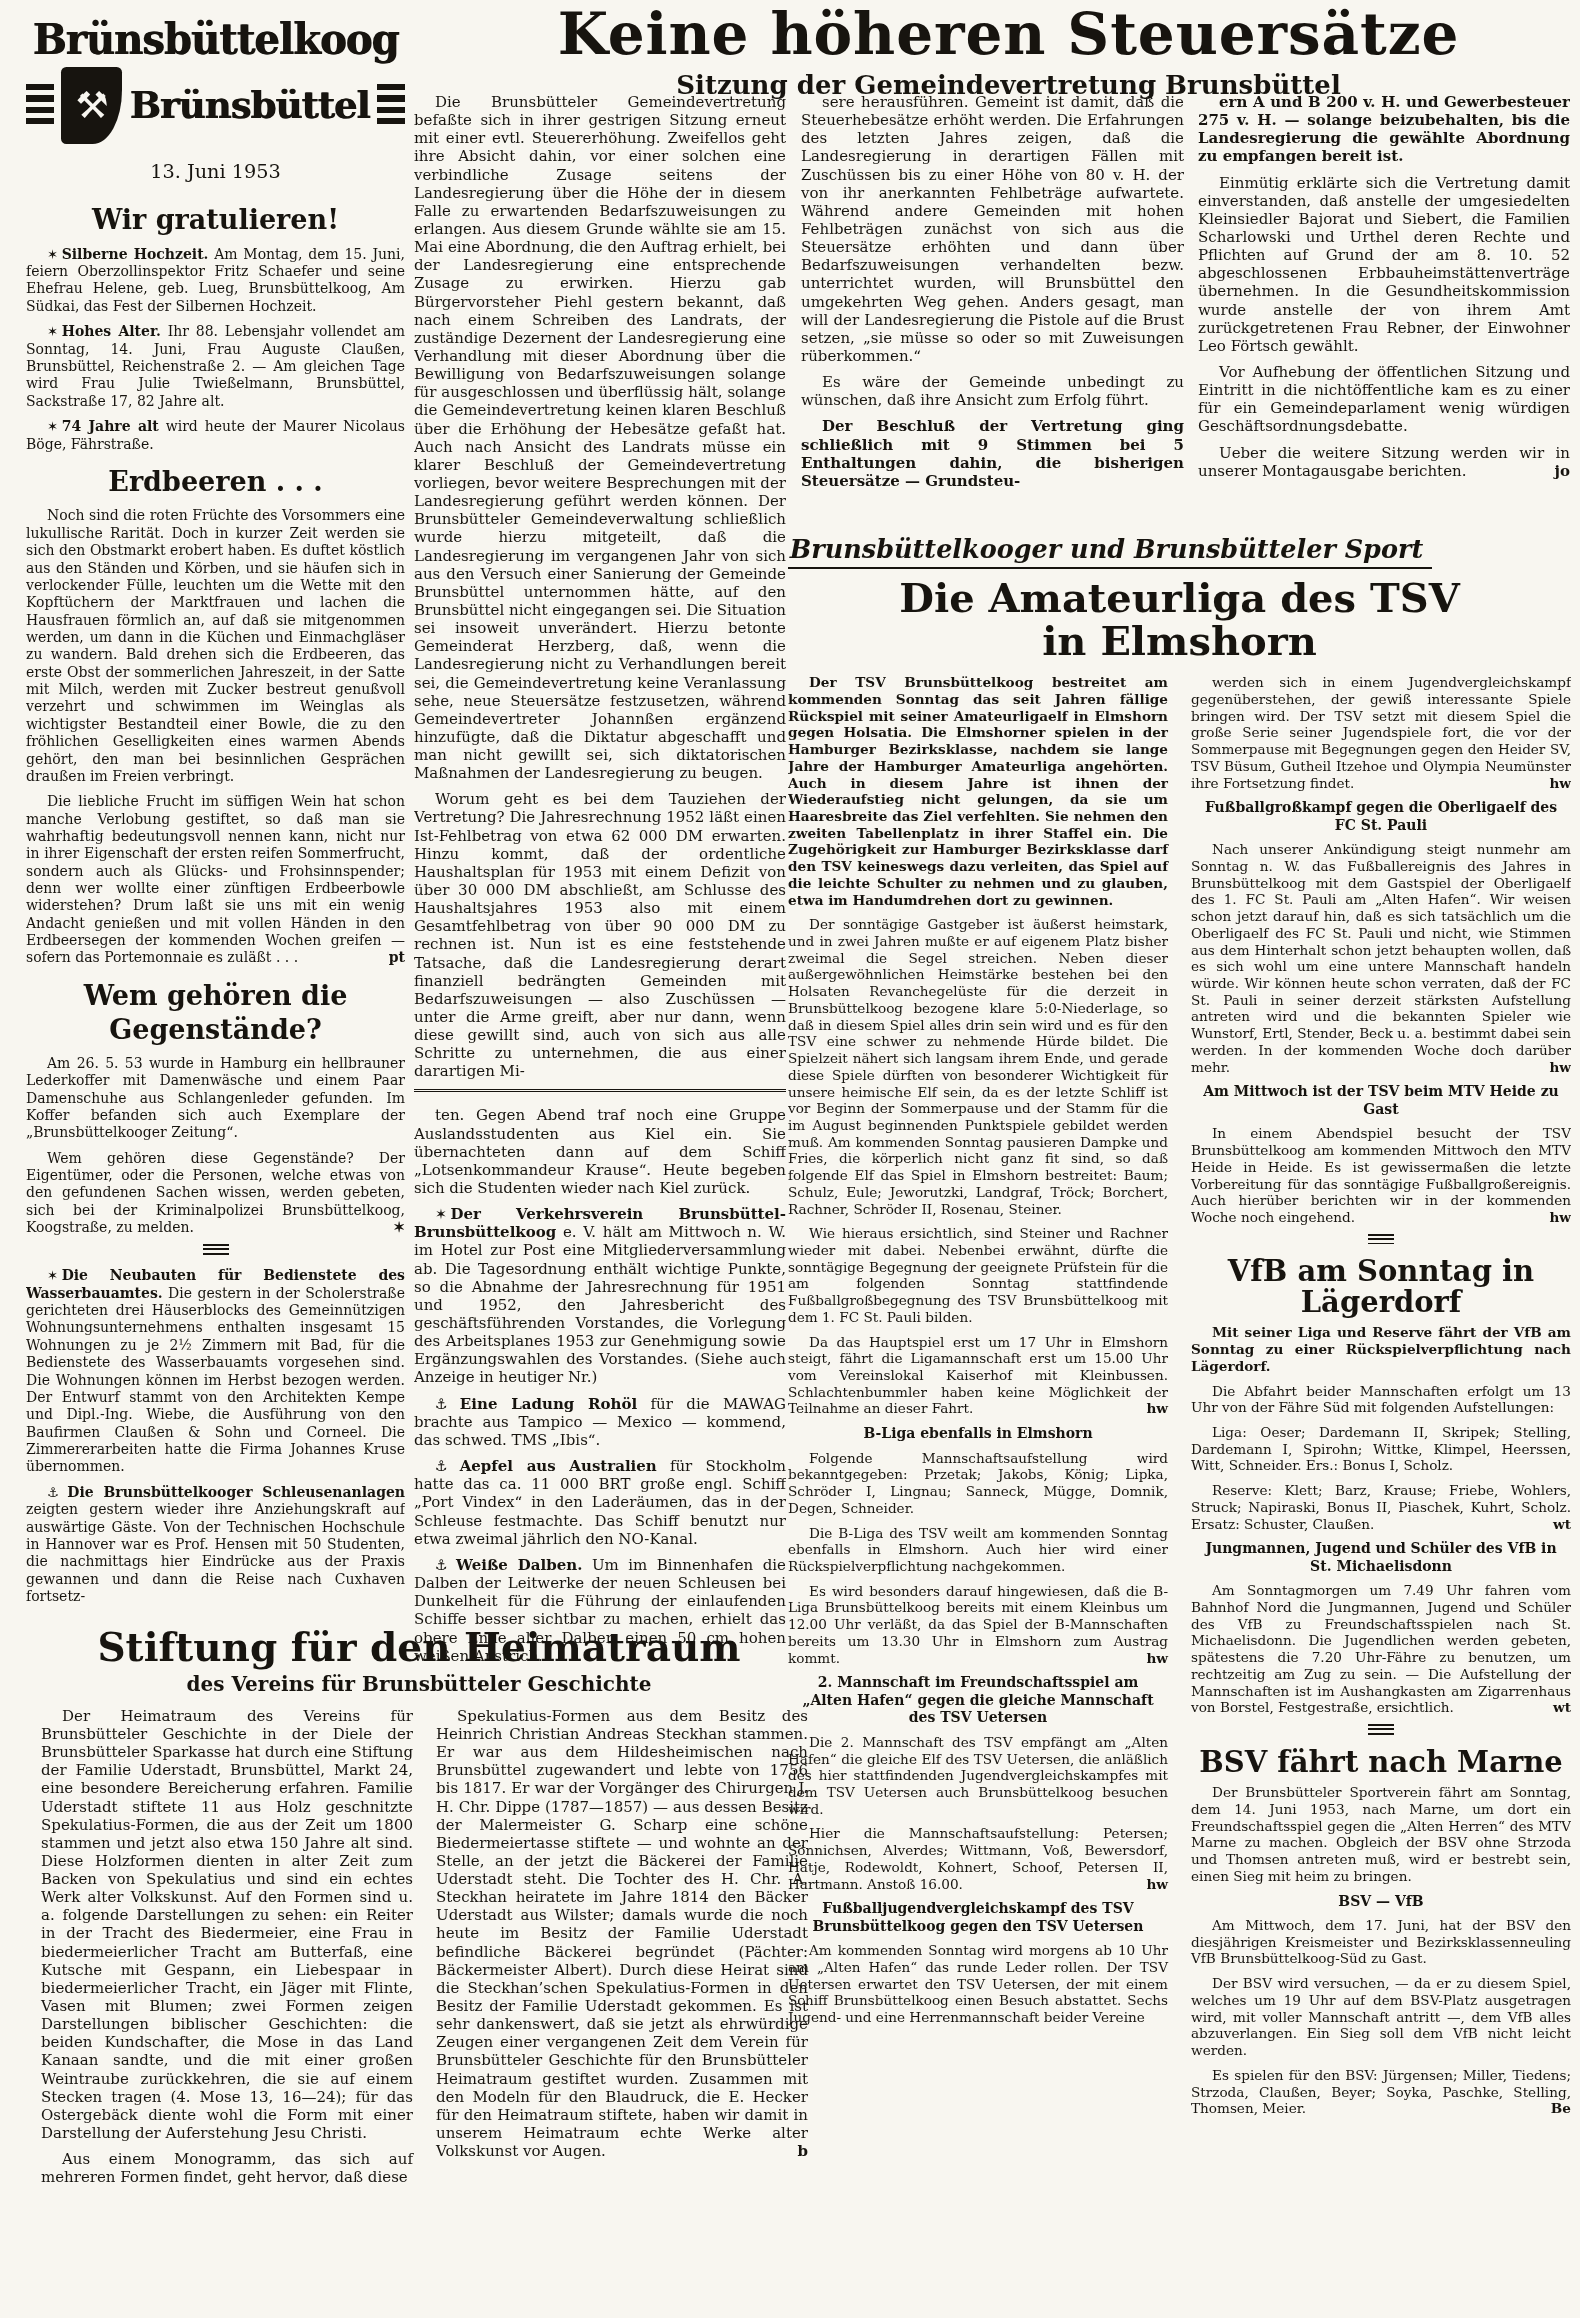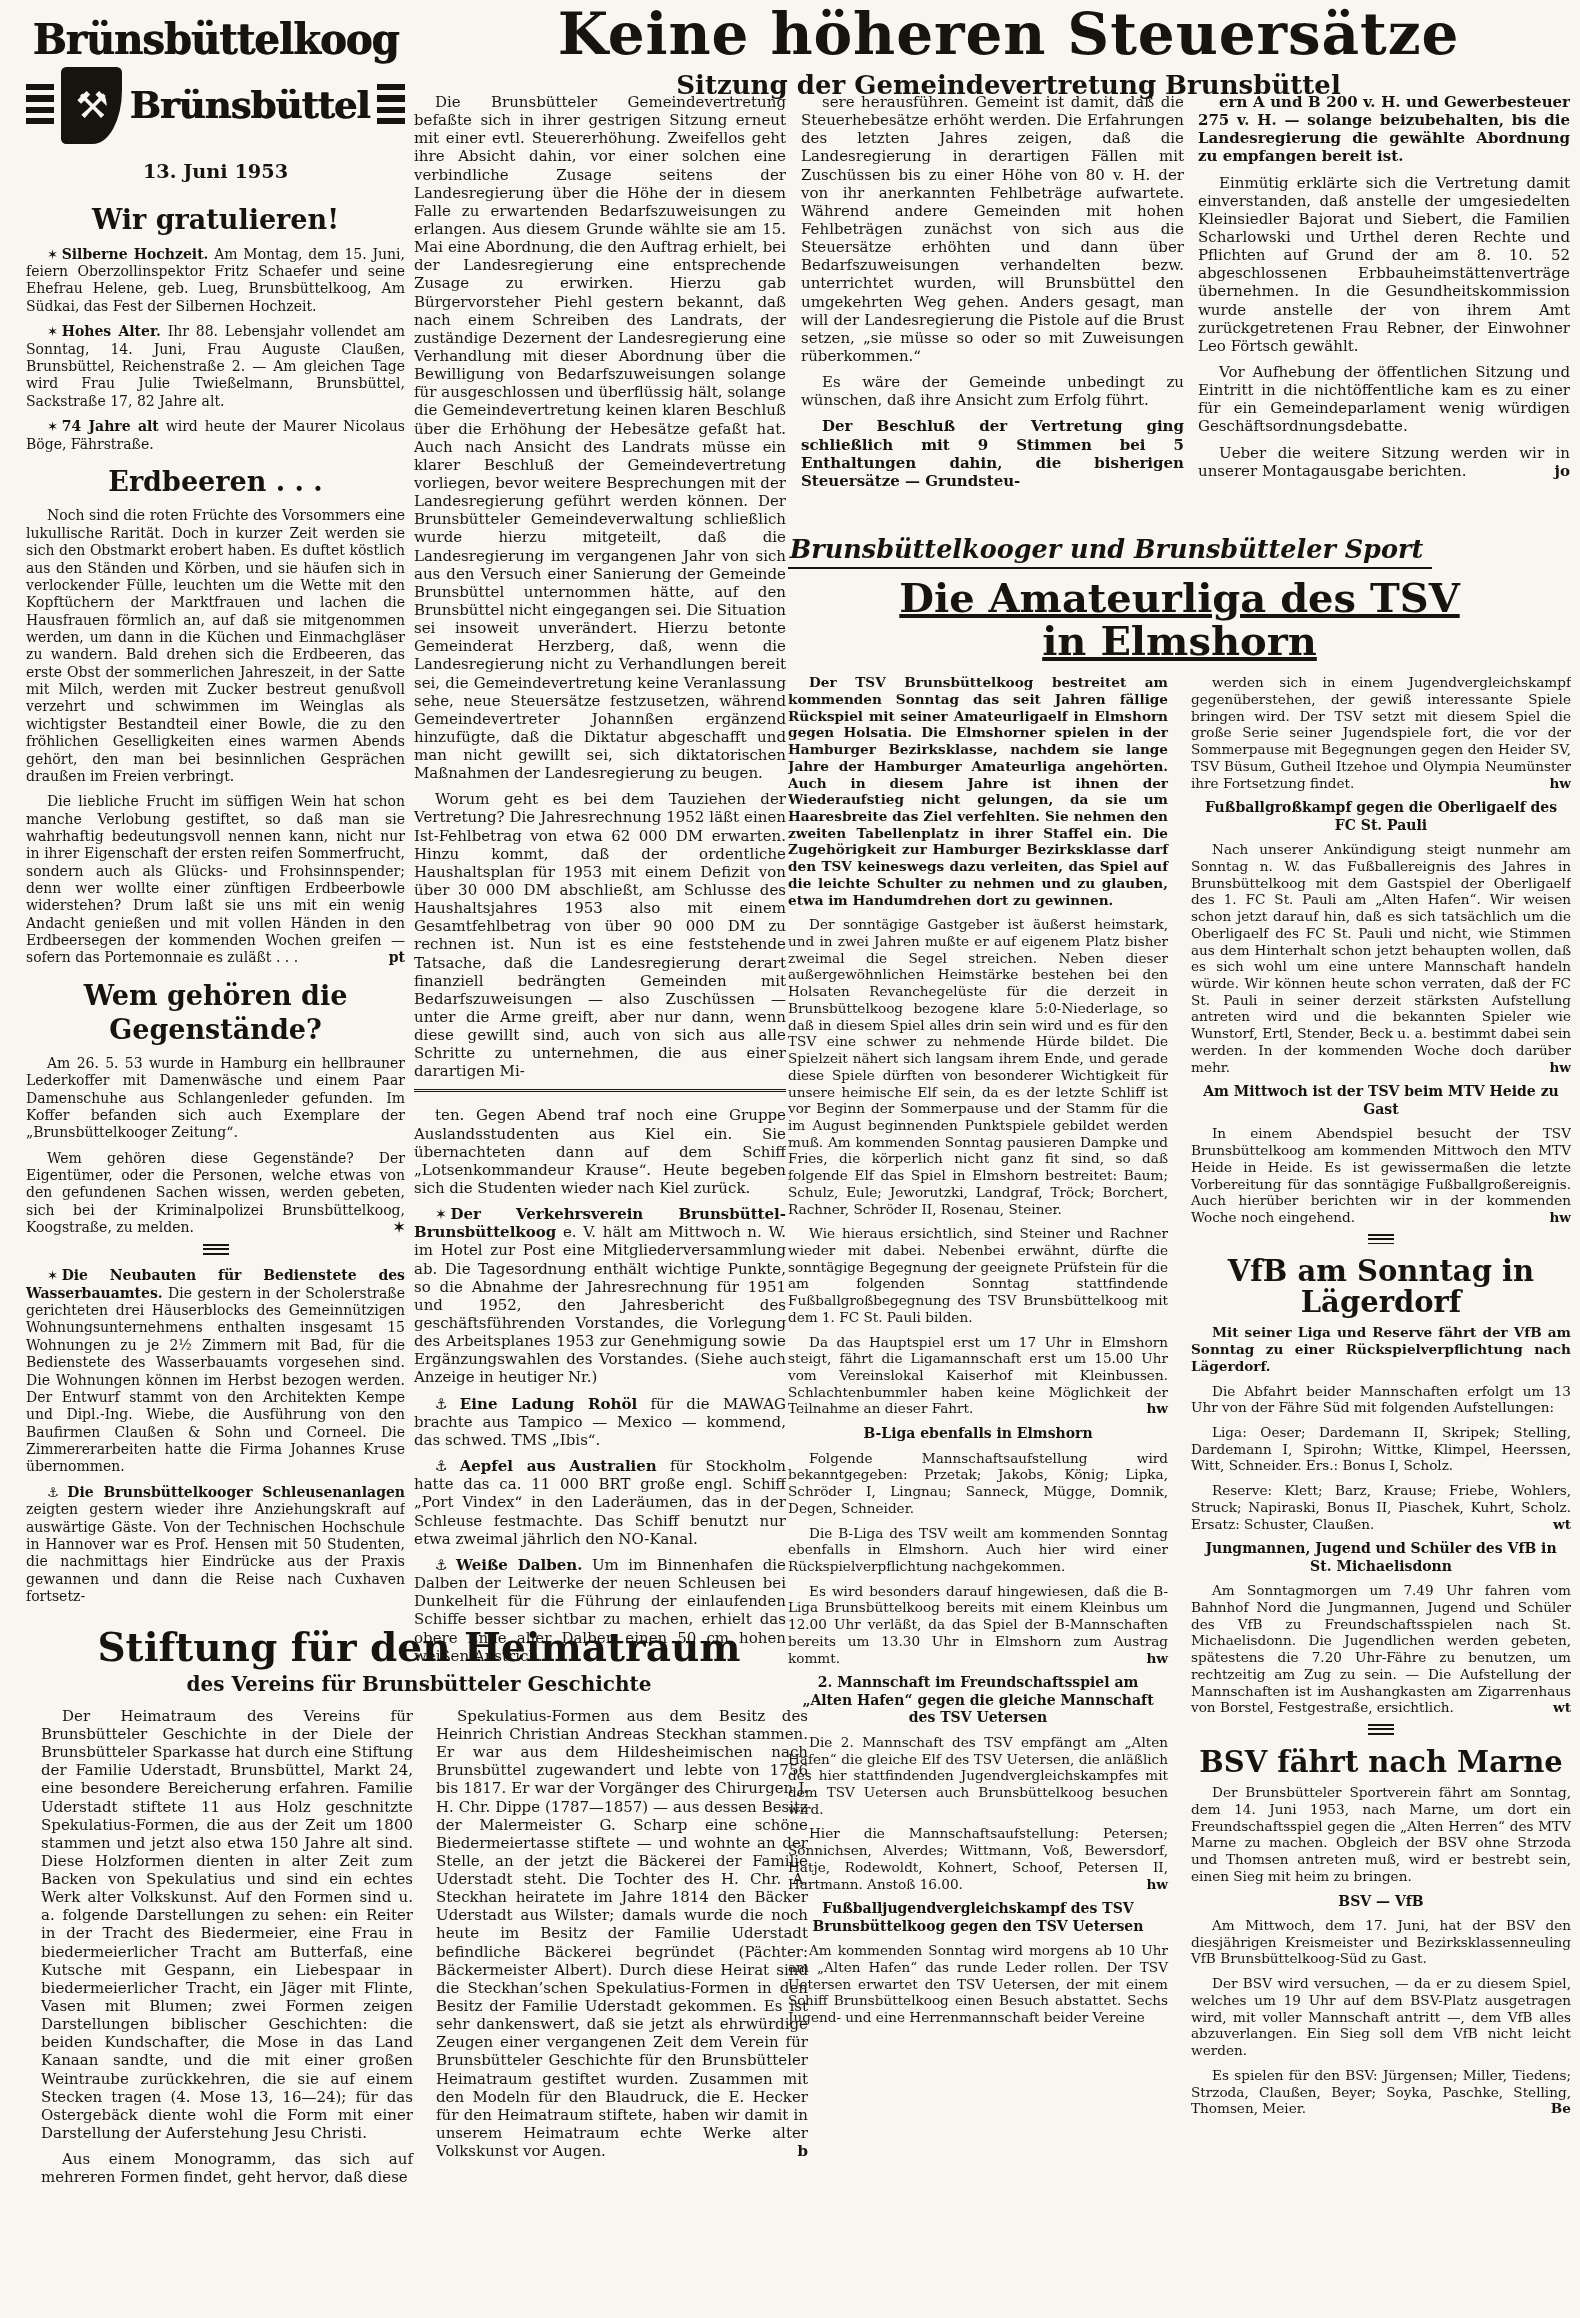--- a/index.html
+++ b/index.html
@@ -17,21 +17,21 @@
   .masthead{text-align:center;margin-bottom:12.3px;}
   .mast-line1{font-size:40px;font-weight:900;letter-spacing:-0.9px;transform:scaleY(1.08);
               text-shadow:0.9px 0 currentColor;white-space:nowrap;}
   .mast-row{display:flex;align-items:center;justify-content:center;gap:7px;margin-top:3.5px;}
   .mast-line2{font-size:37px;font-weight:900;letter-spacing:-0.9px;text-shadow:0.9px 0 currentColor;white-space:nowrap;}
   .crest{width:61px;height:77px;background:#17140f;border-radius:5.3px 5.3px 48%/5.3px 5.3px 70%;
          display:flex;align-items:center;justify-content:center;flex:0 0 auto;}
   .crest-glyph{color:#f8f6f0;font-size:37px;font-family:"DejaVu Sans",sans-serif;}
   .stripes{width:33px;height:44px;flex:0 0 auto;
            background:repeating-linear-gradient(to bottom,#17140f 0 6.1px,transparent 6.1px 11.4px);}
-  .issue-date{text-align:center;font-size:19.3px;font-weight:bold;margin:16px 0 19.3px;}
+  .issue-date{text-align:center;font-size:19.3px;font-weight:normal;margin:16px 0 19.3px;}
   .h-left{font-size:27px;text-align:center;margin:12.3px 0 8.8px;}
   .tridiv{width:26px;height:10.5px;margin:7px auto 12.3px;
           background:repeating-linear-gradient(to bottom,#17140f 0 1.8px,transparent 1.8px 4.4px);}
 
   
   .headline-main{position:absolute;left:451px;top:5.3px;width:1115px;text-align:center;}
   .headline-main h1{font-size:58px;line-height:1.0;letter-spacing:0.9px;}
   .headline-main .subhead{font-size:26px;font-weight:bold;margin-top:7px;}
   .col-c1{position:absolute;left:414px;top:93px;width:372px;height:1615px;overflow:hidden;
           font-size:15px;line-height:1.21;}
@@ -46,21 +46,21 @@
   .stiftung{position:absolute;left:30px;top:1628px;width:778px;height:606px;overflow:hidden;}
   .stiftung h2{font-size:39px;text-align:center;line-height:1.0;}
   .stiftung .subhead{font-size:20px;font-weight:bold;text-align:center;margin:5.3px 0 10.5px;}
   .stiftung .cols{display:flex;gap:23px;font-size:15px;line-height:1.21;margin-left:11px;}
   .stiftung .cols>div{flex:1 1 0;}
 
   
   .sport{position:absolute;left:788px;top:534px;width:783px;height:1782px;overflow:hidden;}
   .kicker{display:inline-block;font-size:25.5px;font-weight:bold;font-style:italic;
           border-bottom:2.6px solid #17140f;padding:0 8.8px 2.6px 1.8px;}
-  .sport-headline{text-align:center;font-size:40px;line-height:1.08;margin:7px 0 12.3px;text-decoration:underline;}
+  .sport-headline{text-align:center;font-size:40px;line-height:1.08;margin:7px 0 12.3px;}
   .sport .cols{display:flex;gap:23px;font-size:13.6px;line-height:1.23;}
   .sport .cols>div{flex:1 1 0;}
   .subhead-sm{font-size:14px;text-align:center;margin:7px 5.3px 7px;line-height:1.25;}
   .h-sport{font-size:29px;text-align:center;margin:5.3px 0 7px;line-height:1.05;}
   .lede{font-weight:bold;}
 </style>
 </head>
 <body>
 
 <div class="page">

